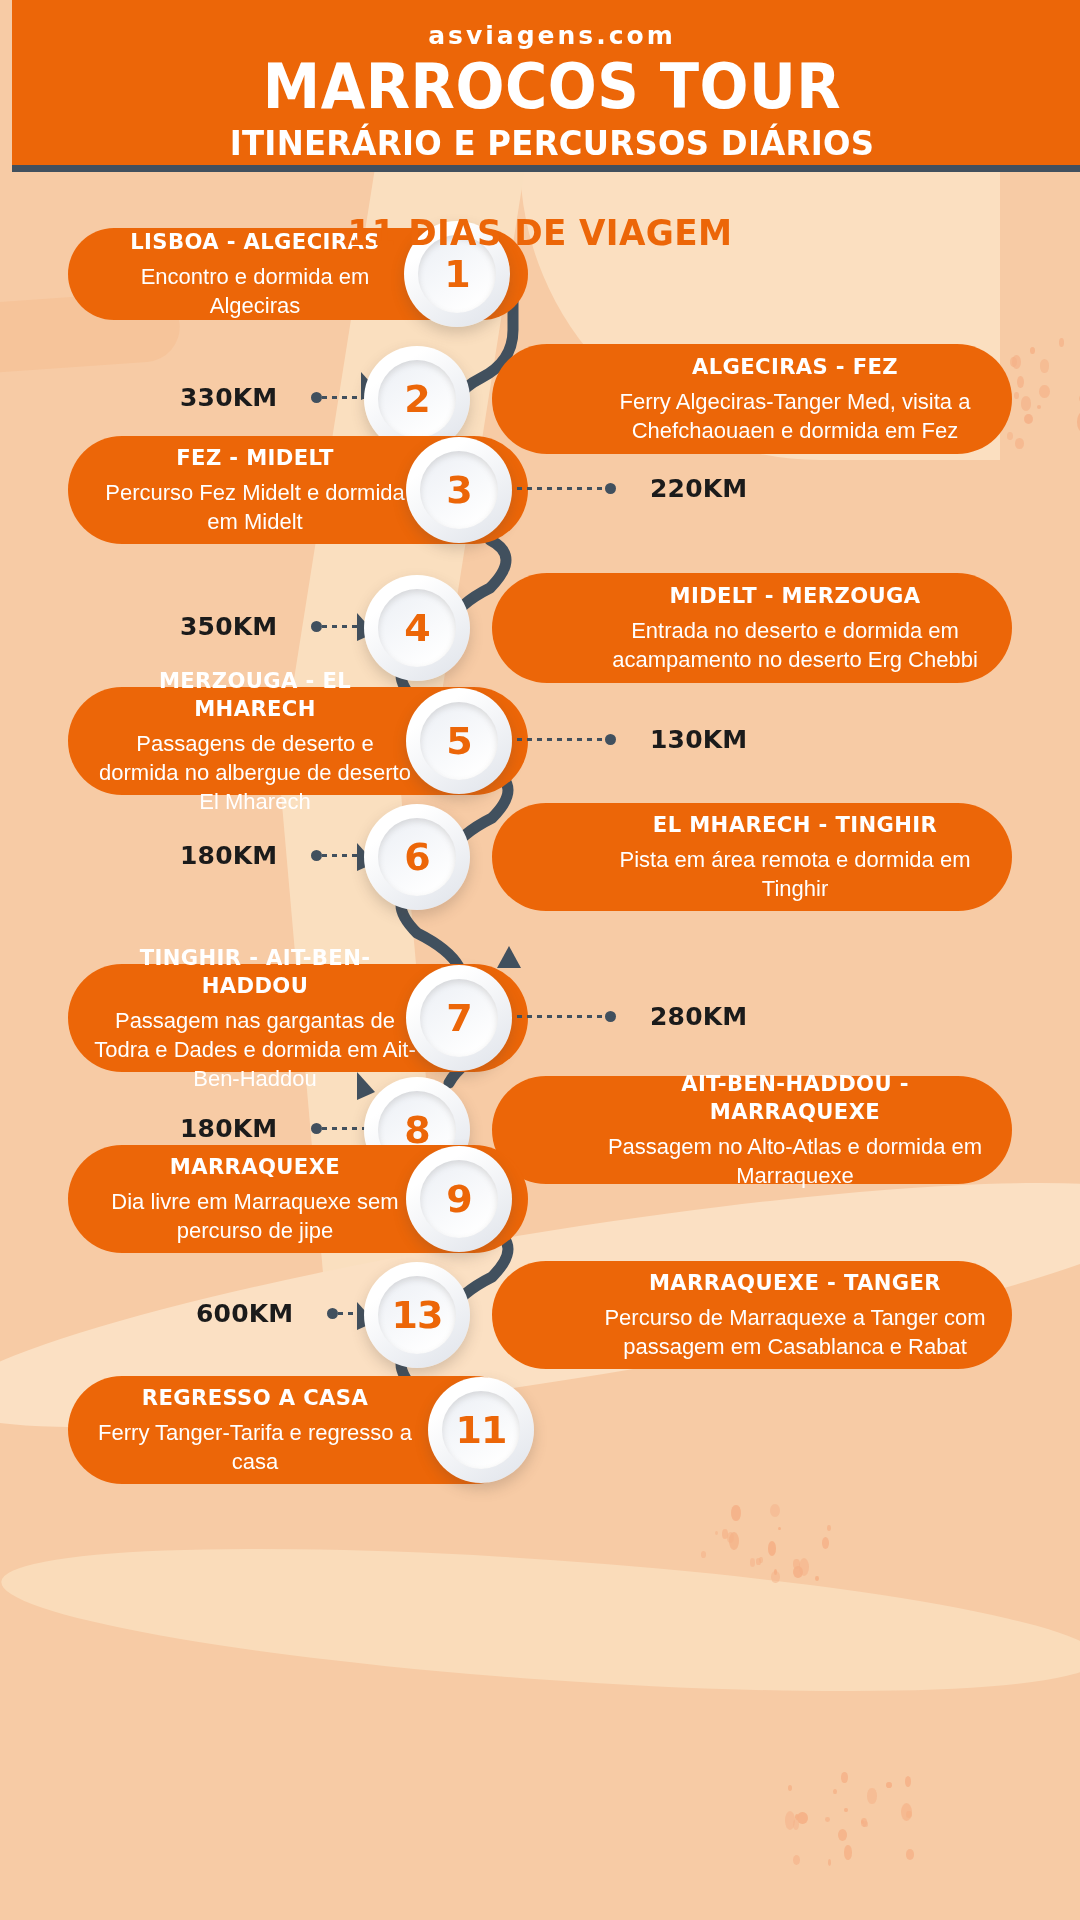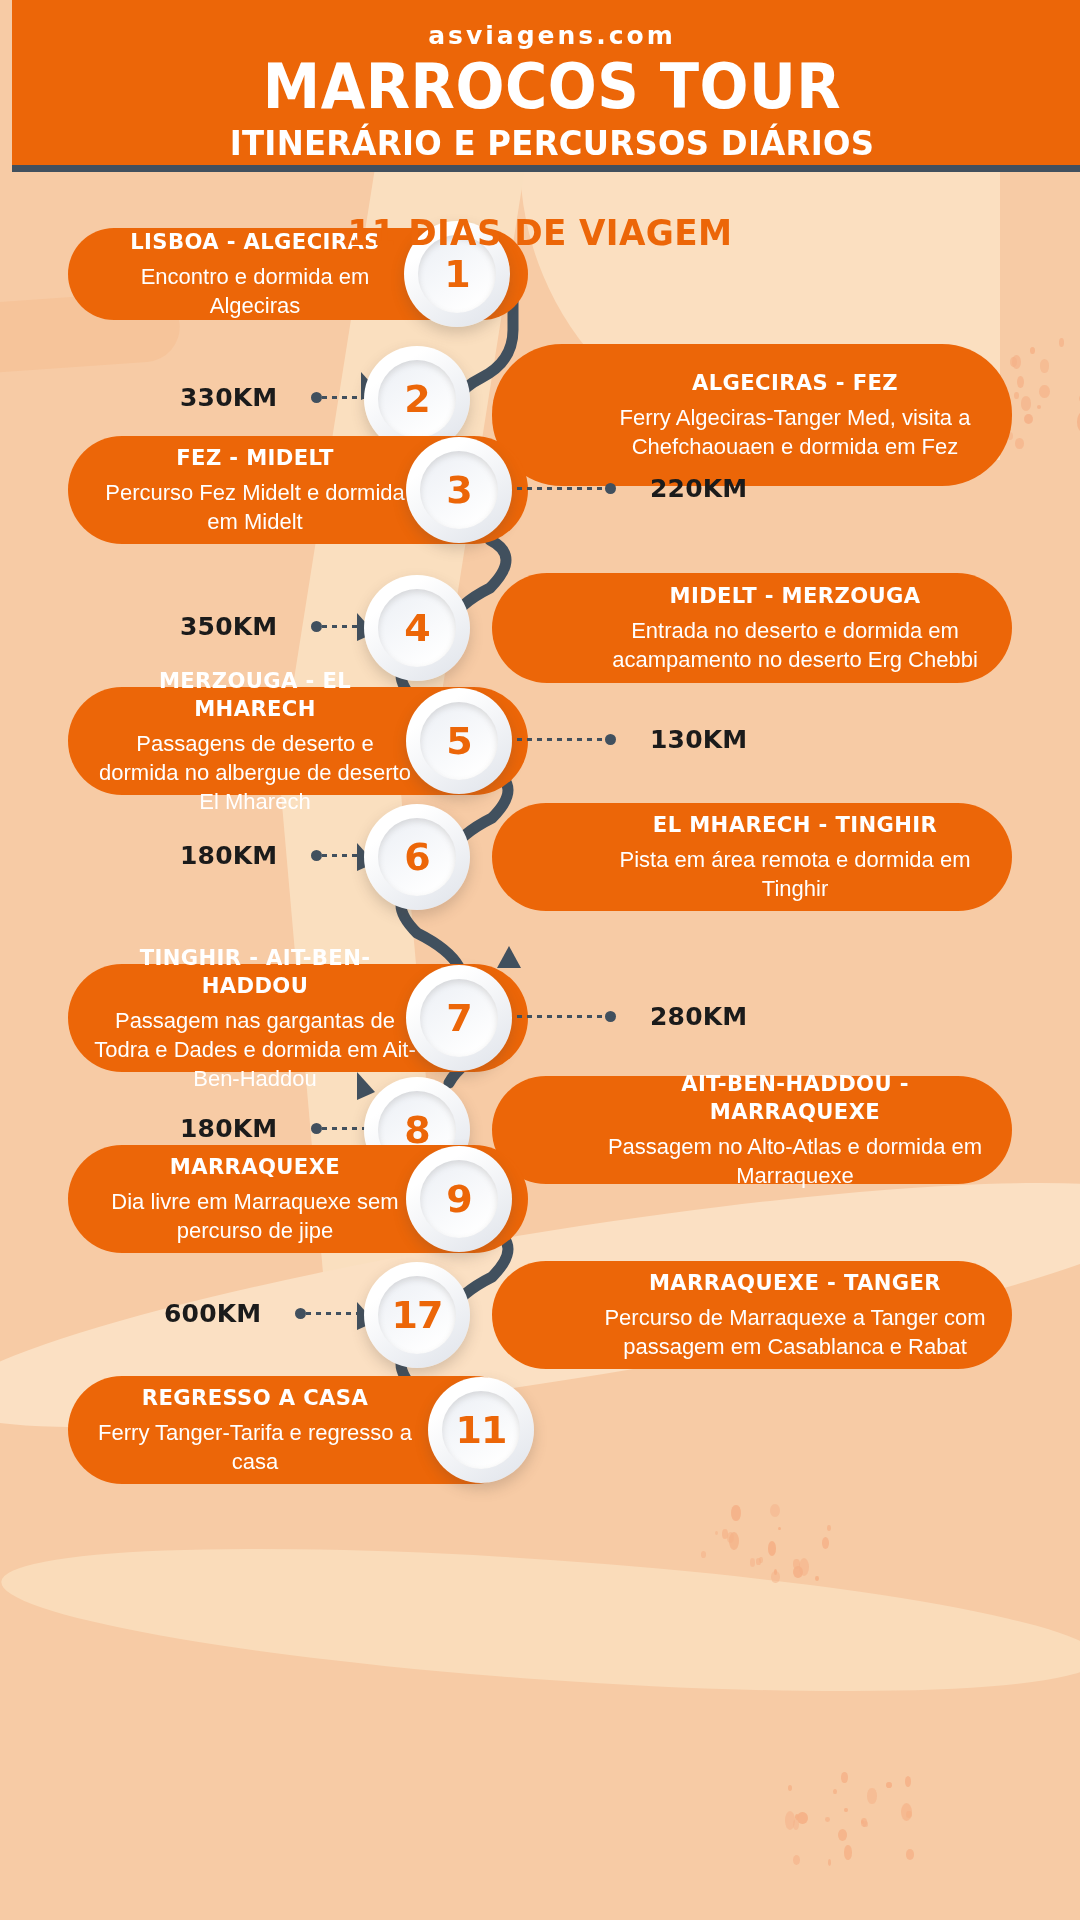--- a/index.html
+++ b/index.html
@@ -392,21 +392,21 @@
           <div class="card-inner">
             <div class="card-title">LISBOA - ALGECIRAS</div>
             <div class="card-desc">Encontro e dormida em Algeciras</div>
           </div>
         </div>
         <div class="badge" style="left: 404px; top: -7px;">
           <span>1</span>
         </div>
       </div>
       <div class="step-row" style="top: 344px; height: 110px;">
-        <div class="card right" style="width: 520px; height: 142px;">
+        <div class="card right" style="width: 520px; height: 110px;">
           <div class="card-inner">
             <div class="card-title">ALGECIRAS - FEZ</div>
             <div class="card-desc">Ferry Algeciras-Tanger Med, visita a Chefchaouaen e dormida em Fez</div>
           </div>
         </div>
         <div class="badge" style="left: 364px; top: 2px;">
           <span>2</span>
         </div>
         <div class="dist to-right" style="top: 39px; left: 180px;">
           <div class="dist-label">330KM</div>
@@ -536,23 +536,23 @@
         </div>
       </div>
       <div class="step-row" style="top: 1261px; height: 108px;">
         <div class="card right" style="width: 520px; height: 108px;">
           <div class="card-inner">
             <div class="card-title">MARRAQUEXE - TANGER</div>
             <div class="card-desc">Percurso de Marraquexe a Tanger com passagem em Casablanca e Rabat</div>
           </div>
         </div>
         <div class="badge" style="left: 364px; top: 1px;">
-          <span>17</span>
-        </div>
-        <div class="dist to-right" style="top: 38px; left: 164px; align-items: center;">
+          <span>13</span>
+        </div>
+        <div class="dist to-right" style="top: 38px; left: 196px; align-items: center;">
           <div class="dist-label">600KM</div>
           <div class="dist-line">
             <div class="dist-dot"></div>
             <div class="dist-dashes" style="width: 108px;"></div>
           </div>
         </div>
       </div>
       <div class="step-row" style="top: 1376px; height: 108px;">
         <div class="card left" style="width: 460px; height: 108px; align-items: flex-end;">
           <div class="card-inner">

